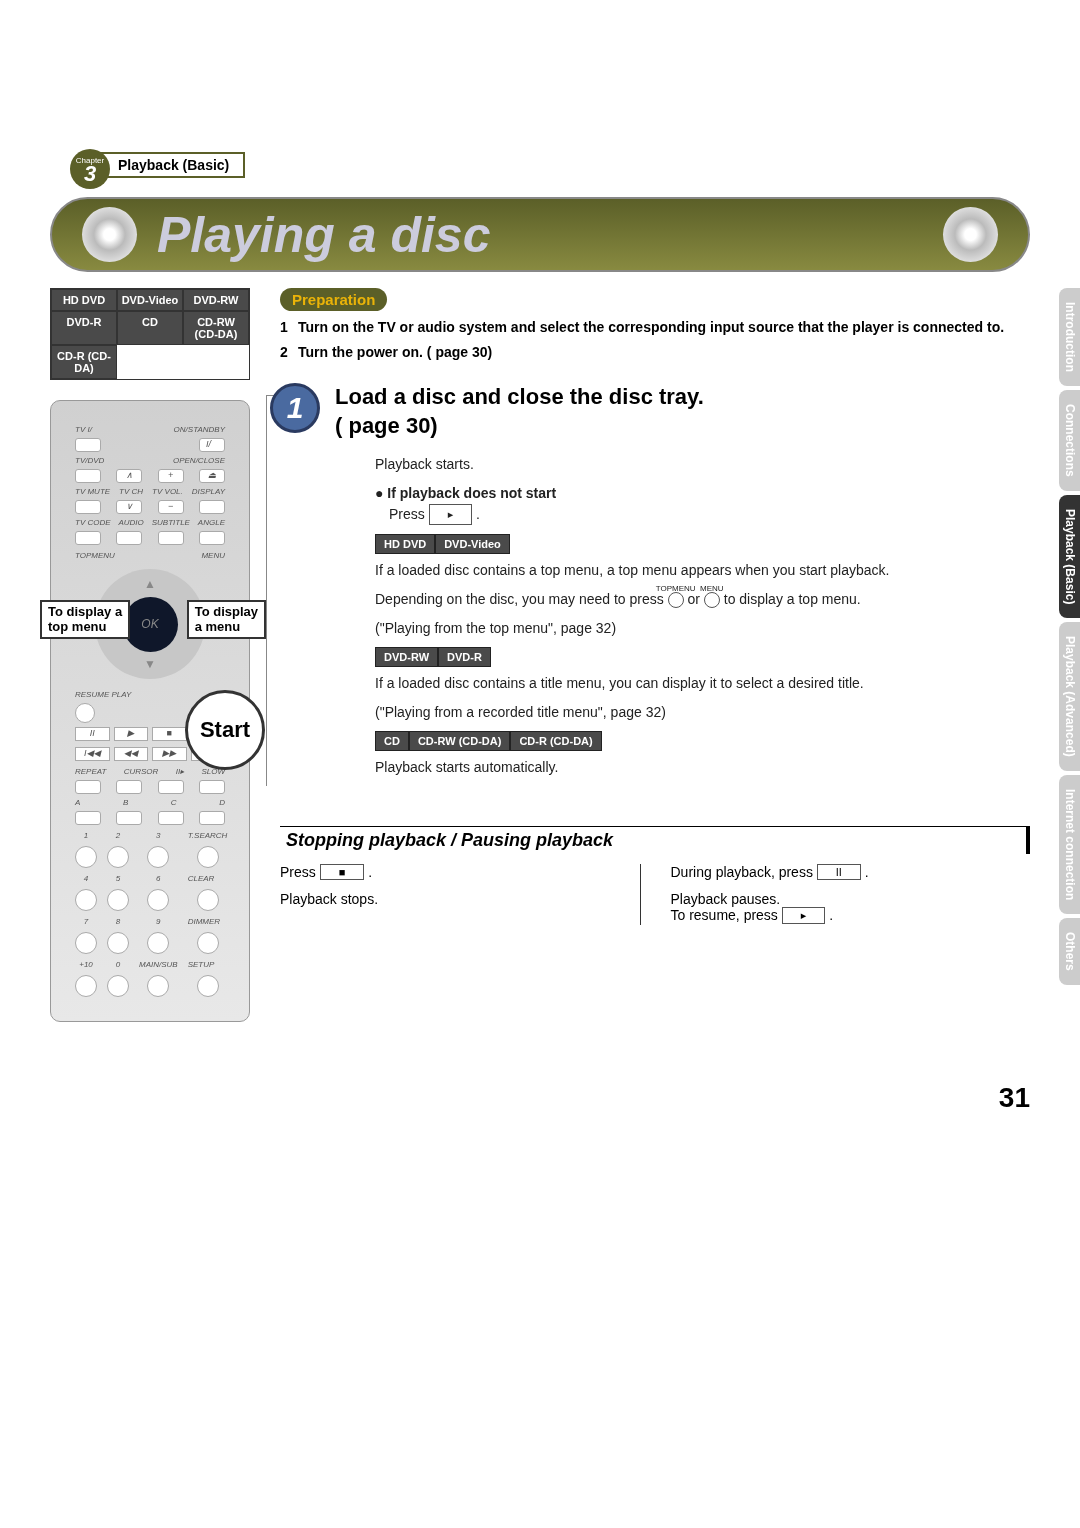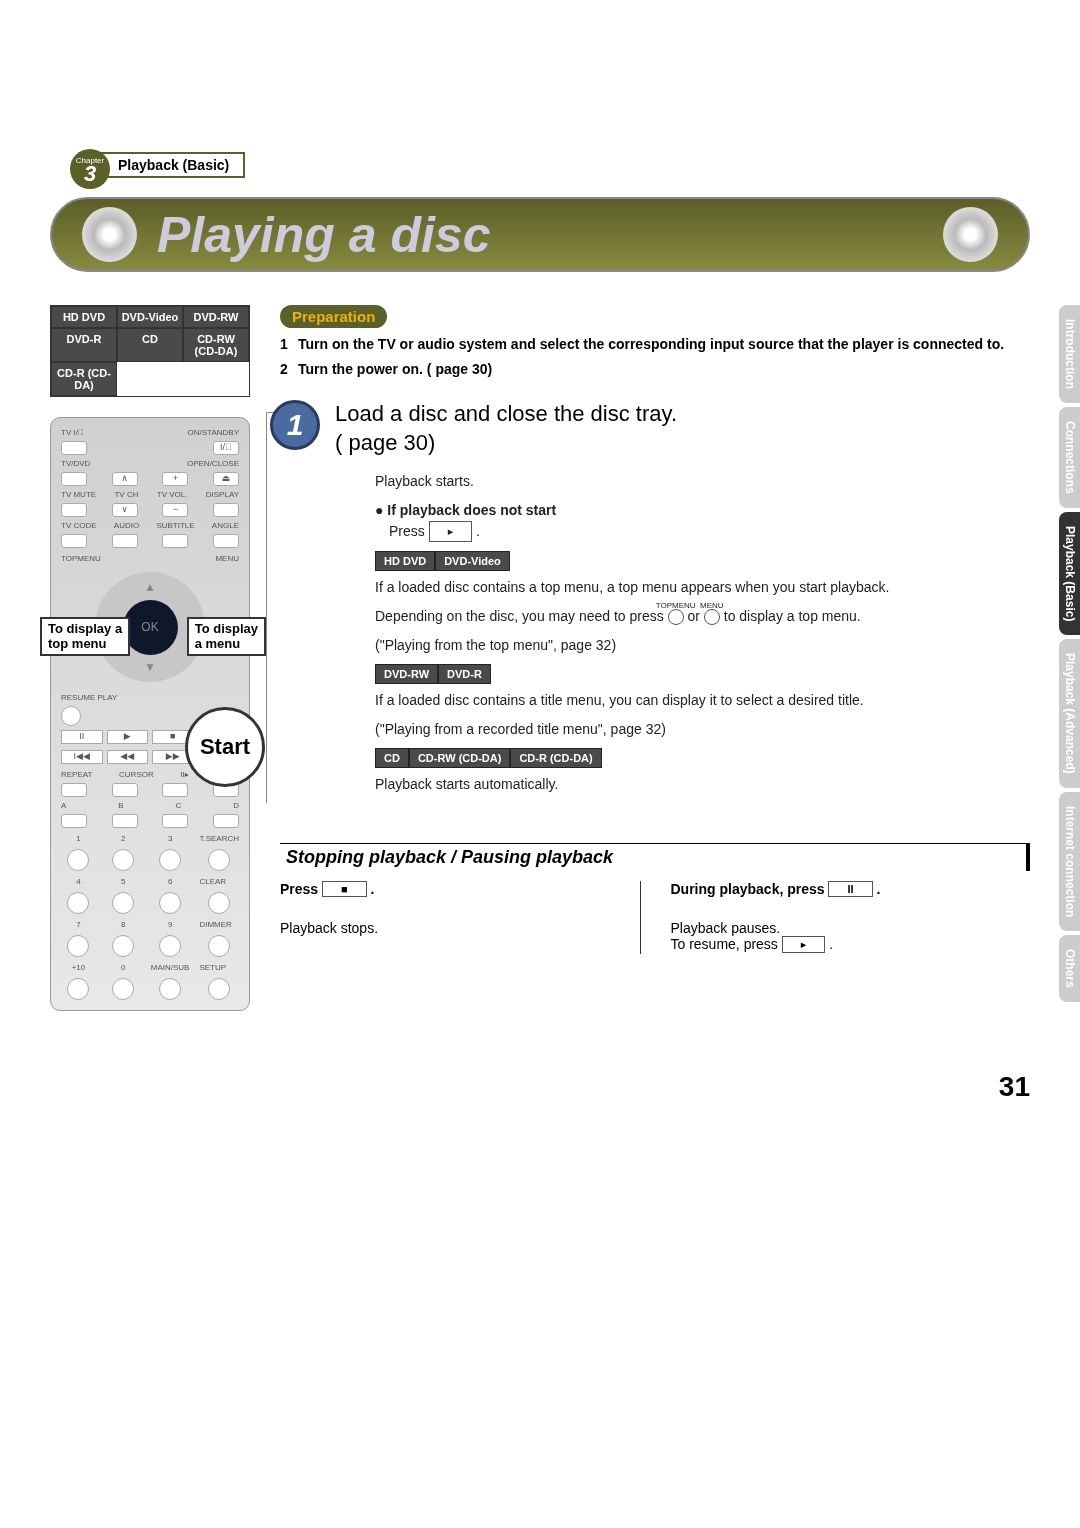--- a/index.html
+++ b/index.html
@@ -2,32 +2,32 @@
 <html><head>
 <meta charset="utf-8">
 <style>
   * { box-sizing: border-box; margin: 0; padding: 0; }
   body { font-family: Arial, Helvetica, sans-serif; background: #fff; color: #000; width: 1080px; margin: 0 auto; padding: 140px 50px 50px 50px; font-size: 14px; }
   .chapter-ribbon { position: relative; margin-left: 20px; margin-bottom: 8px; display:flex; align-items:center; }
   .chapter-circle { width: 40px; height: 40px; border-radius: 50%; background: #5b5f28; color:#fff; display:flex; align-items:center; justify-content:center; font-size:10px; flex-direction:column; position:relative; z-index:2;margin-top:9px;}
   .chapter-circle .chap { font-size:8px; }
   .chapter-circle .num { font-size:22px; font-weight:bold; line-height:0.8; font-style:italic;}
   .chapter-label { background:#fff; border:2px solid #5b5f28; padding:3px 14px 3px 24px; font-size:14px; font-weight:bold; margin-left:-18px; }
-  .title-bar { background: linear-gradient(to bottom, #5b5f28, #888a40); border-radius: 40px; padding: 8px 30px; display:flex; align-items:center; height:75px; margin-bottom:33px; border:2px solid #888;}
+  .title-bar { background: linear-gradient(to bottom, #5b5f28, #888a40); border-radius: 40px; padding: 8px 30px; display:flex; align-items:center; height:75px; margin-bottom:16px; border:2px solid #888;}
   .title-bar .disc-icon { width:55px; height:55px; border-radius:50%; background: radial-gradient(circle, #fff 15%, #bbb 40%, #ddd 70%, #aaa 100%); margin-right:20px;}
   .title-bar h1 { font-size:50px; font-style:italic; font-weight:bold; color:#ccd; }
   .columns { display:flex; gap:30px; }
   .left-col { width: 200px; flex-shrink:0; }
   .right-col { flex:1; position:relative; }
 
   .disc-grid { display:grid; grid-template-columns: repeat(3, 1fr); border:1px solid #333; font-size:11px; font-weight:bold; text-align:center; margin-bottom:20px;}
   .disc-grid div { border:1px solid #333; padding:4px 2px; color:#fff; background:#8a8a8a; line-height:1.1;}
   .disc-grid .active { background:#4a4a4a; }
 
-  .remote { background: linear-gradient(#d0d0d0,#e8e8e8); border:1px solid #999; border-radius:10px; padding:10px; font-size:9px; text-align:center; color:#555;}
+  .remote { background: linear-gradient(#d0d0d0,#e8e8e8); border:1px solid #999; border-radius:10px; padding:24px; font-size:9px; text-align:center; color:#555;font-style:italic;}
   .remote .row { display:flex; justify-content:space-between; margin-bottom:4px; align-items:flex-end;}
   .remote .btn { background:#fff; border:1px solid #aaa; border-radius:3px; height:14px; }
   .remote .circ { width:20px; height:20px; border-radius:50%; background:#fff; border:1px solid #aaa; display:inline-block;}
   .remote .lbl { font-size:8px; }
   .remote .dpad-area { position:relative; height:120px; display:flex; align-items:center; justify-content:center; margin-bottom:6px;}
   .okring { width:110px; height:110px; border-radius:50%; background:#c7c7c7; display:flex; align-items:center; justify-content:center; position:relative;}
   .okring .okbtn { width:55px; height:55px; border-radius:50%; background:#0f172a; display:flex; align-items:center; justify-content:center; font-size:12px; color:#888;}
   .arrow-tri { position:absolute; font-size:12px; color:#888;}
   .arrow-tri.up{top:8px;} .arrow-tri.down{bottom:8px;} .arrow-tri.left{left:8px;} .arrow-tri.right{right:8px;}
   .callout-tag { position:absolute; background:#fff; border:2px solid #333; padding:3px 6px; font-size:13px; font-weight:bold; white-space:nowrap; line-height:1.1;}
@@ -40,38 +40,38 @@
   .prep-list { font-size:14px; font-weight:bold; margin-bottom:20px; line-height:1.5;}
   .prep-list .item { display:flex; margin-bottom:4px;}
   .prep-list .num { width:18px; flex-shrink:0; }
 
   .step-wrap { display:flex; }
   .step-badge-col { width:55px; flex-shrink:0; position:relative;}
   .step-badge { width:50px; height:50px; border-radius:50%; background:#4a6aa0; border:3px solid #2a3a60; display:flex; align-items:center; justify-content:center; color:#fff; font-size:30px; font-weight:bold; font-style:italic; margin-left:-10px;}
   .step-left-rule { border-left:1px solid #888; position:absolute; top:12px; bottom:0; left:-14px;}
   .step-top-rule { border-top:1px solid #888; position:absolute; top:12px; left:-14px; width:14px;}
   .step-content { flex:1; }
-  .step-title { font-size:22px; font-weight:normal; margin-bottom:14px; line-height:1.3;}
+  .step-title { font-size:22px; font-weight:bold; margin-bottom:14px; line-height:1.3;}
   .step-body { font-size:14px; line-height:1.5; color:#222; padding-left:40px;}
   .step-body p { margin-bottom:8px; }
   .step-body ul { list-style:none;}
   .step-body ul li::before { content:"● "; }
   .fmt-tags { display:flex; gap:0; margin:6px 0;}
   .fmt-tags span { background:#4a4a4a; color:#fff; font-size:11px; font-weight:bold; padding:3px 8px; border:1px solid #222; line-height:1.1; text-align:center;}
   .btnkey { display:inline-block; border:1px solid #555; padding:1px 18px; vertical-align:middle; font-size:11px; position:relative; top:-1px;}
   .small-circ { display:inline-block; width:16px; height:16px; border:1px solid #555; border-radius:50%; vertical-align:middle; position:relative;}
   .small-circ::after{content:""; position:absolute; top:-10px; left:50%; transform:translateX(-50%); font-size:8px; white-space:nowrap;}
   .small-circ.topmenu::after{content:"TOPMENU";}
   .small-circ.menu::after{content:"MENU";}
 
   .section-bar { border-top:1px solid #000; border-right:4px solid #000; padding:3px 6px; font-size:18px; font-style:italic; font-weight:bold; margin:40px 0 10px 0;}
   .stop-pause { display:flex; gap:30px; font-size:14px;}
   .sp-col { flex:1; border-right:1px solid #333; padding-right:10px;}
   .sp-col:last-child { border-right:none;}
-  .sp-col .hd { font-weight:bold; margin-bottom:22px;}
+  .sp-col .hd { font-weight:normal; margin-bottom:10px;}
 
   .side-tabs { position:absolute; right:-50px; top:0; display:flex; flex-direction:column; gap:4px;}
   .tab { writing-mode: vertical-rl; background:#ccc; color:#fff; font-size:12px; font-weight:bold; padding:14px 4px; border-radius:8px 0 0 8px; text-align:center; line-height:1.1;}
   .tab.active { background:#333; }
 
   .page-num { text-align:right; font-size:28px; font-weight:bold; margin-top:60px;}
 
   .remote .sq { width:26px;}
   .numpad { display:grid; grid-template-columns:repeat(4, 1fr); gap:6px 10px; margin-top:6px; align-items:center;}
   .numpad .circ { width:22px; height:22px; margin:0 auto;}

